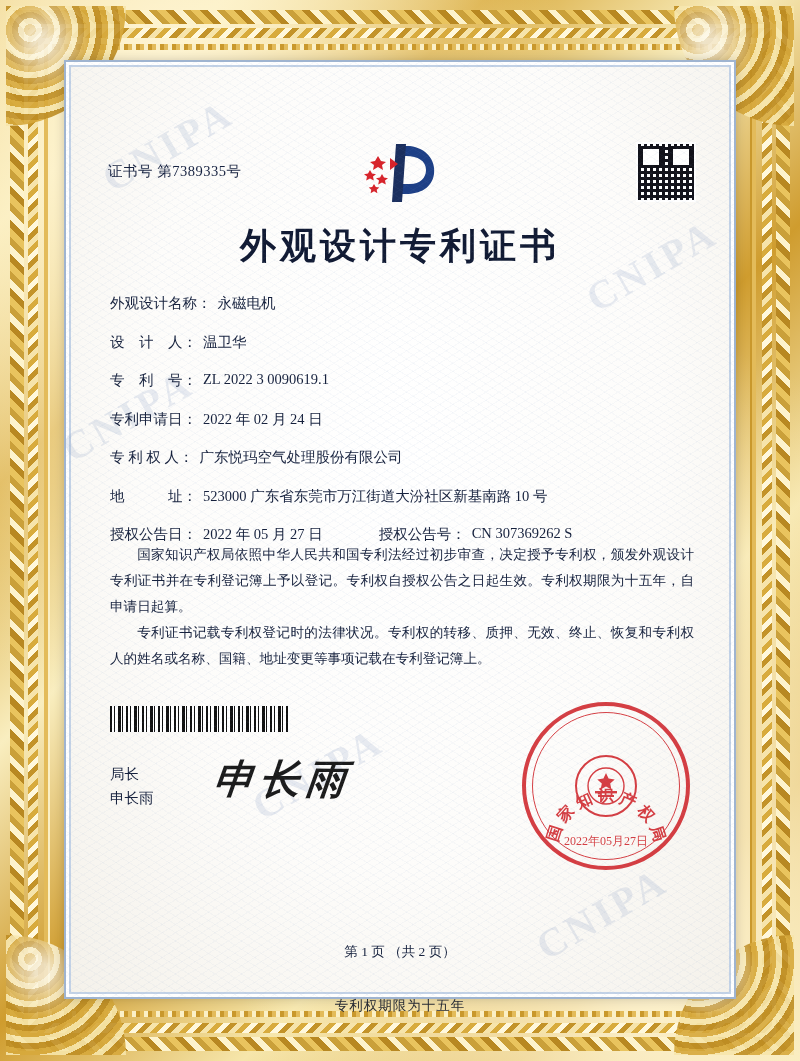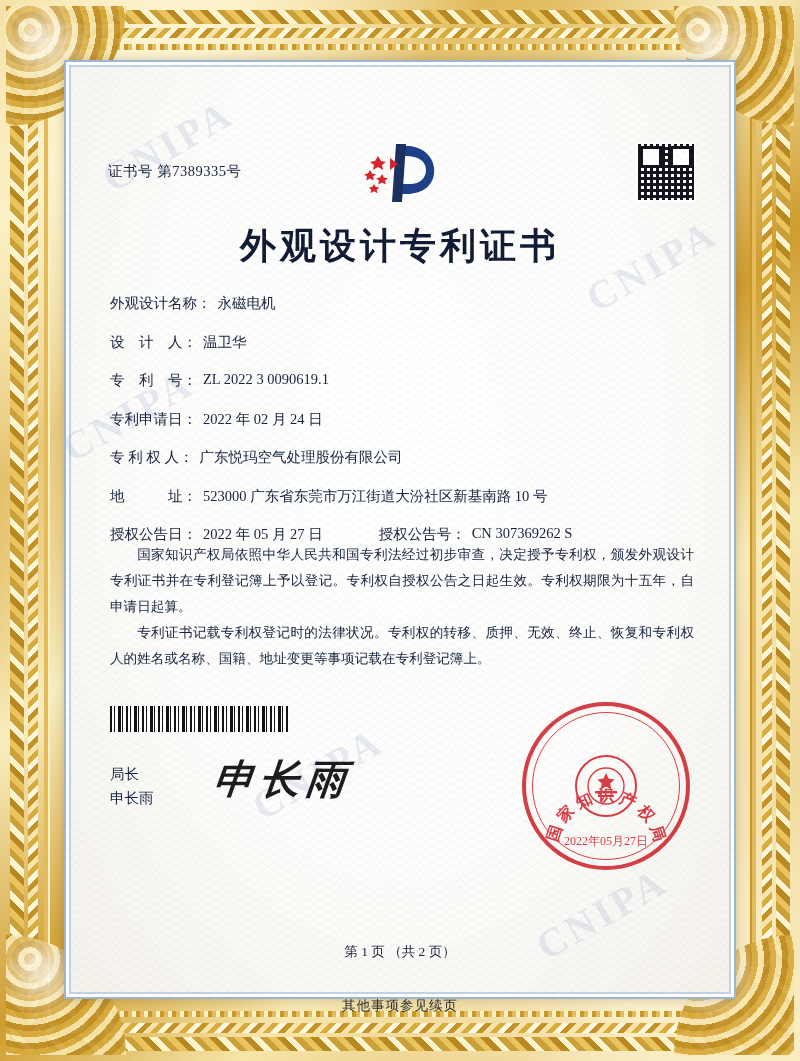--- a/index.html
+++ b/index.html
@@ -270,14 +270,14 @@
         <span class="seal-char" style="transform:rotate(24deg) translateX(-8px)">产</span>
         <span class="seal-char" style="transform:rotate(48deg) translateX(-8px)">权</span>
         <span class="seal-char" style="transform:rotate(72deg) translateX(-8px)">局</span>
       </div>
       <div class="seal-date">2022年05月27日</div>
     </div>
 
     <div class="page-num">第 1 页 （共 2 页）</div>
   </div>
 
-  <div class="footnote">其他事项参见续页</div>
+  <div class="footnote">专利权期限为十五年</div>
 </div>
 
 </body></html>

